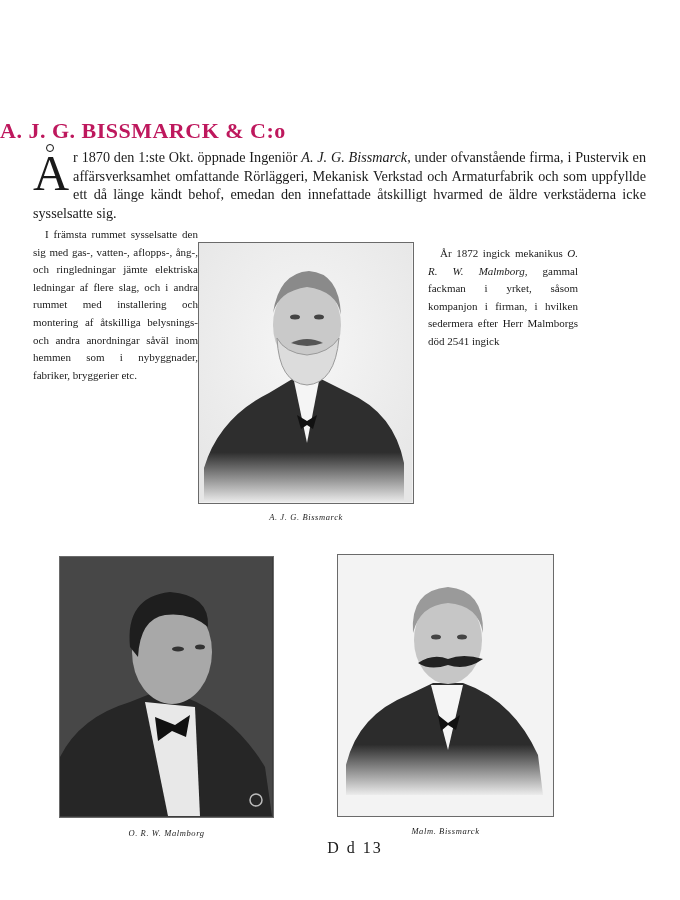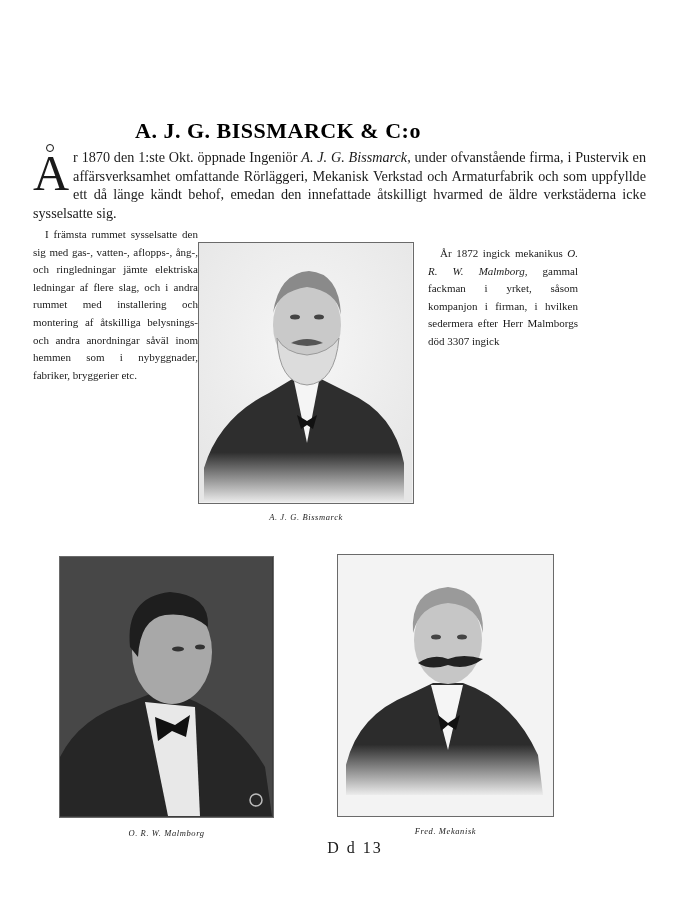--- a/index.html
+++ b/index.html
@@ -1,19 +1,19 @@
 <!DOCTYPE html>
 <html><head>
 <meta charset="utf-8">
 <style>
   html, body { margin: 0; padding: 0; background: #ffffff; }
   body { width: 680px; height: 900px; position: relative; overflow: hidden;
          font-family: "DejaVu Serif", "Liberation Serif", serif; color: #1a1a1a; }
-  .title { position: absolute; left: 0; width: 556px; top: 118px; text-align: center;
-           font-family: "Liberation Serif", serif; font-weight: bold; font-size: 22px; letter-spacing: 0.5px; color: #000000; }
+  .title { position: absolute; left: 0; width: 556px; top: 118px; 
+           font-family: "Liberation Serif", serif; font-weight: bold; font-size: 22px; letter-spacing: 0.5px; color: #be185d; }
   .intro { position: absolute; left: 33px; top: 148px; width: 613px;
            font-family: "Liberation Serif", serif; font-size: 14.2px; line-height: 18.5px; text-align: justify; }
   .dropcap { float: left; font-family: "Liberation Serif", serif; font-size: 50px; line-height: 38px;
              margin: 6px 4px 0 0; position: relative; }
   .dropcap-ring { position: absolute; left: 13px; top: -10px; width: 6px; height: 6px; border: 1.5px solid #111; border-radius: 50%; }
   .col { position: absolute; font-family: "Liberation Serif", serif; font-size: 11px; line-height: 17.6px;
          text-align: justify; hyphens: manual; }
   .col p { margin: 0; text-indent: 12px; }
   .col-left { left: 33px; top: 226px; width: 165px; }
   .col-right { left: 428px; top: 245px; width: 150px; }
@@ -38,21 +38,21 @@
 
 <div class="intro">
   <span class="dropcap"><span class="dropcap-ring"></span><span>A</span></span><span>r 1870 den 1:ste Okt. öppnade Ingeniör </span><span class="it">A. J. G. Bissmarck</span><span>, under ofvanstående firma, i Pustervik en affärsverksamhet omfattande Rörläggeri, Mekanisk Verkstad och Armaturfabrik och som uppfyllde ett då länge kändt behof, emedan den innefattade åt­skilligt hvarmed de äldre verkstäderna icke sysselsatte sig.</span>
 </div>
 
 <div class="col col-left">
   <p>I främsta rummet sys­selsatte den sig med gas-, vatten-, aflopps-, ång-, och ringledningar jämte elektriska ledningar af flere slag, och i andra rummet med installering och montering af åtskil­liga belysnings- och an­dra anordningar såväl inom hemmen som i nybyggnader, fabriker, bryggerier etc.</p>
 </div>
 
 <div class="col col-right">
-  <p><span>År 1872 ingick meka­nikus </span><span class="it">O. R. W. Malmborg</span><span>, gammal fackman i yrket, såsom kompanjon i firman, i hvilken seder­mera efter Herr Malm­borgs död 3307 ingick</span></p>
+  <p><span>År 1872 ingick meka­nikus </span><span class="it">O. R. W. Malmborg</span><span>, gammal fackman i yrket, såsom kompanjon i firman, i hvilken seder­mera efter Herr Malm­borgs död 2541 ingick</span></p>
 </div>
 
 <div class="photo photo-top">
   <svg width="213" height="259" viewBox="0 0 213 259">
     <defs>
       <radialGradient id="g1" cx="50%" cy="40%" r="70%">
           <stop offset="0" stop-color="#f6f6f6"></stop>
           <stop offset="1" stop-color="#e6e6e6"></stop>
         </radialGradient>
       <linearGradient id="fade1" x1="0" y1="0" x2="0" y2="1">
@@ -101,15 +101,15 @@
     <path d="M8 210 Q20 160 70 140 L95 128 L125 128 Q175 145 200 200 L205 240 L8 240 Z" fill="url(#fade2)"></path>
     <path d="M93 130 L110 195 L125 130 Z" fill="#f5f5f5"></path>
     <path d="M100 160 L110 168 L122 160 L118 175 L110 170 L103 176 Z" fill="#111"></path>
     <ellipse cx="110" cy="85" rx="34" ry="44" fill="#c6c6c6"></ellipse>
     <path d="M75 78 Q72 35 110 32 Q146 35 145 78 Q140 50 110 48 Q82 50 75 78 Z" fill="#9a9a9a"></path>
     <path d="M80 108 Q95 98 110 104 Q125 98 145 104 Q128 116 110 110 Q92 116 80 108 Z" fill="#222"></path>
     <ellipse cx="98" cy="82" rx="5" ry="2.5" fill="#444"></ellipse>
     <ellipse cx="124" cy="82" rx="5" ry="2.5" fill="#444"></ellipse>
   </svg>
 </div>
-<div class="caption cap-br">Fred. Mekanisk</div>
+<div class="caption cap-br">Malm. Bissmarck</div>
 
 <div class="page-num">D d 13</div>
 
 </body></html>

